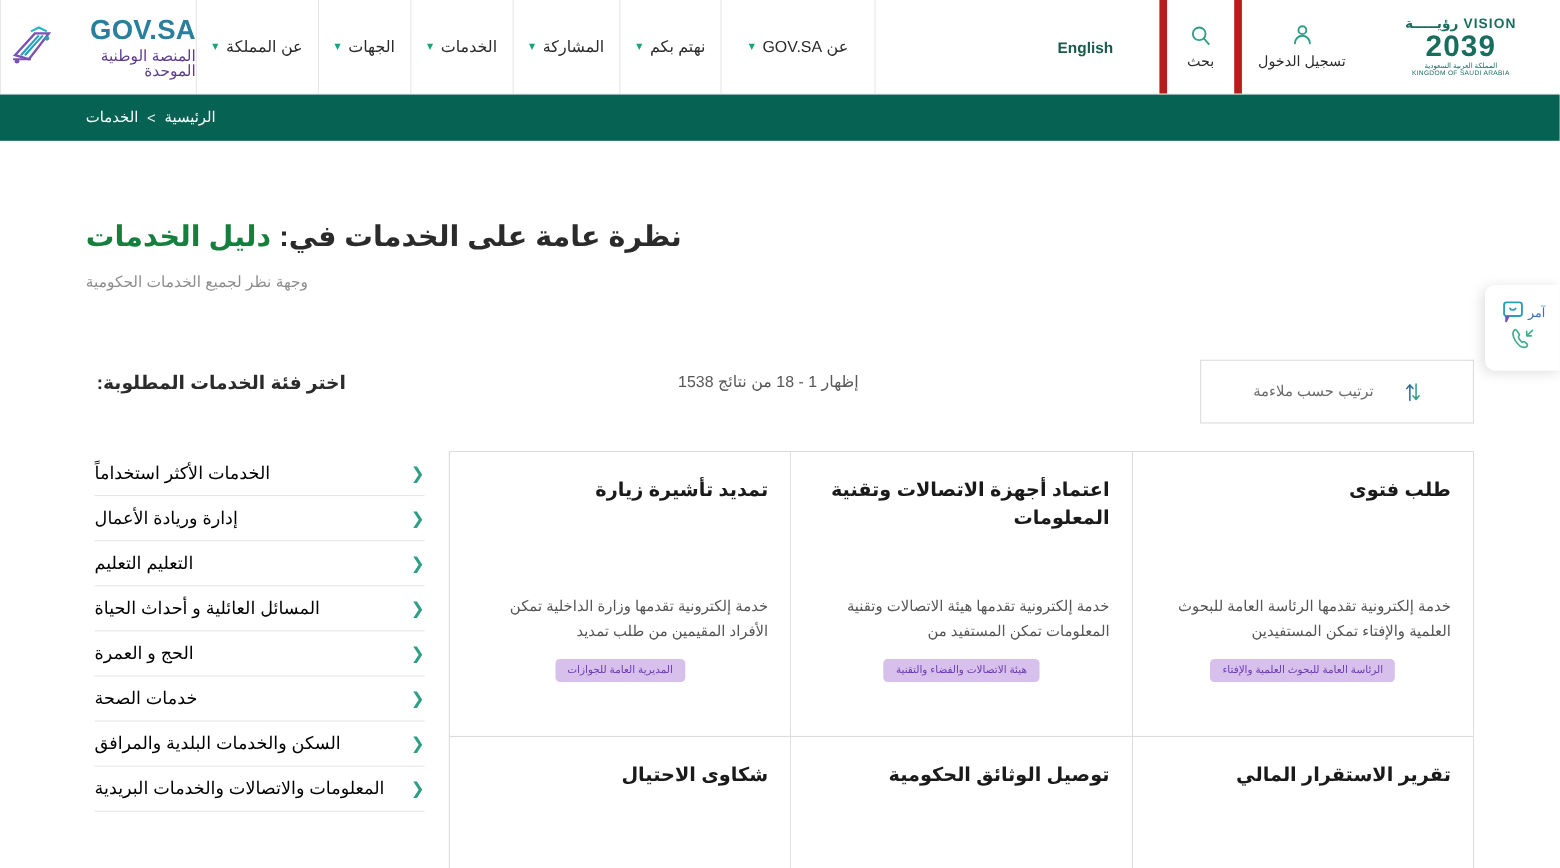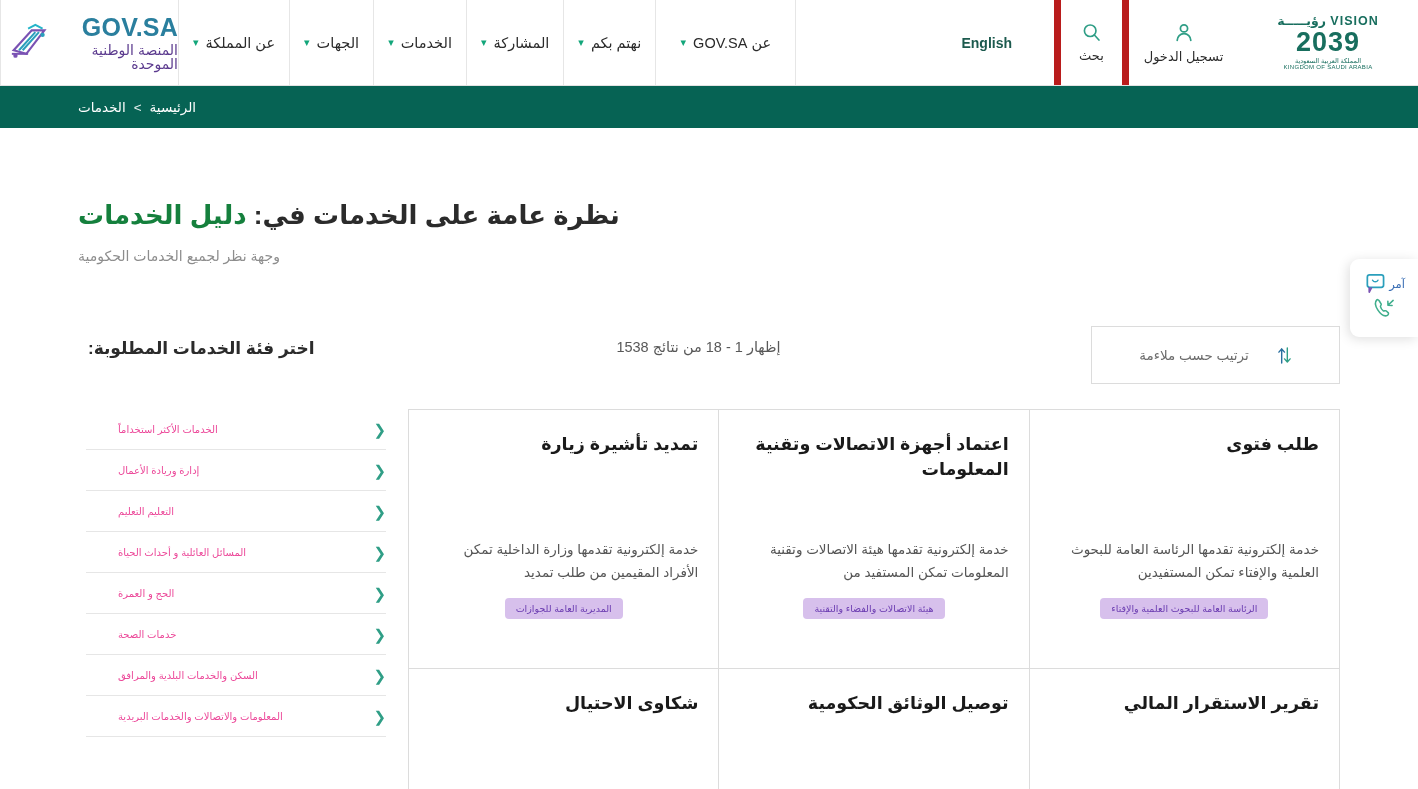--- a/index.html
+++ b/index.html
@@ -108,21 +108,21 @@
   }
 
   
   .sidebar { width:300px; flex:none; }
   .cat-item {
     height:41px; display:flex; flex-direction:row-reverse;
     align-items:center; justify-content:space-between;
     border-bottom:1px solid #e6e6e6; cursor:pointer;
   }
   .cat-item:first-child { }
-  .cat-label { font-size:10px; color:#ec4899;margin-left:32px; }
+  .cat-label { font-size:16px; color:#000000; }
   .cat-chev { color:#2f9e86; font-size:15px; line-height:1; padding-left:4px; }
 
   
   .cards {
     flex:1;
     display:grid; grid-template-columns:repeat(3, 1fr);
     border-top:1px solid #dcdcdc;
     border-right:1px solid #dcdcdc;
   }
   .card {

